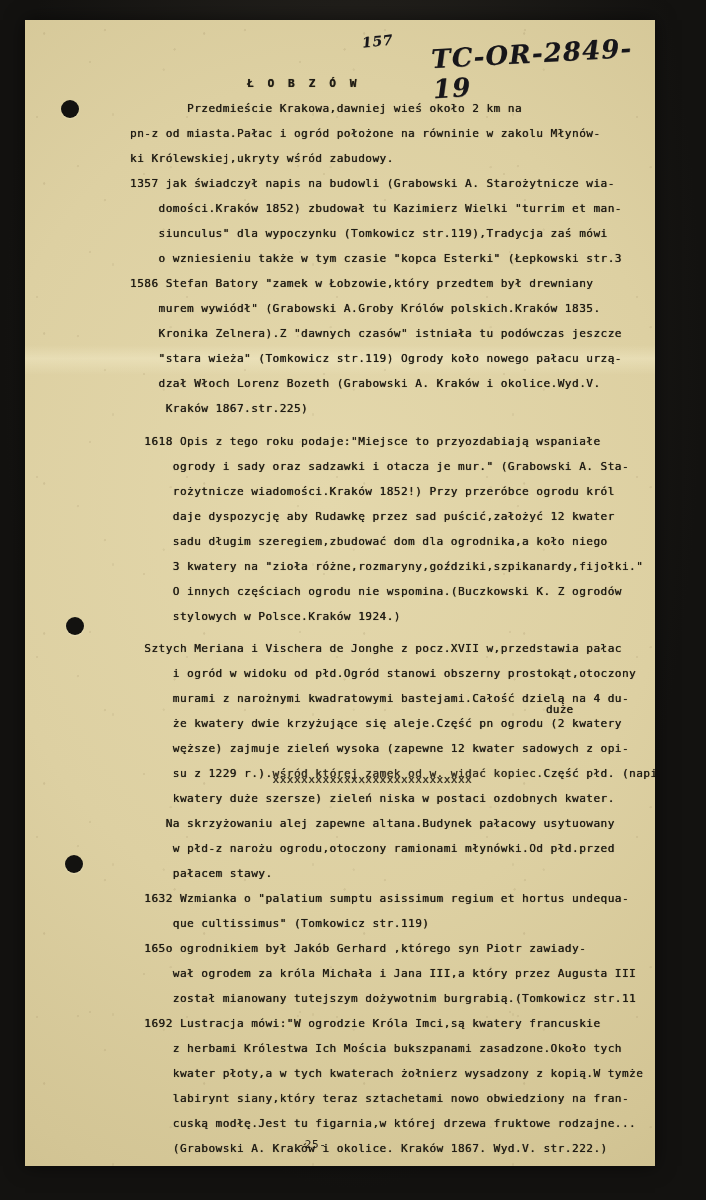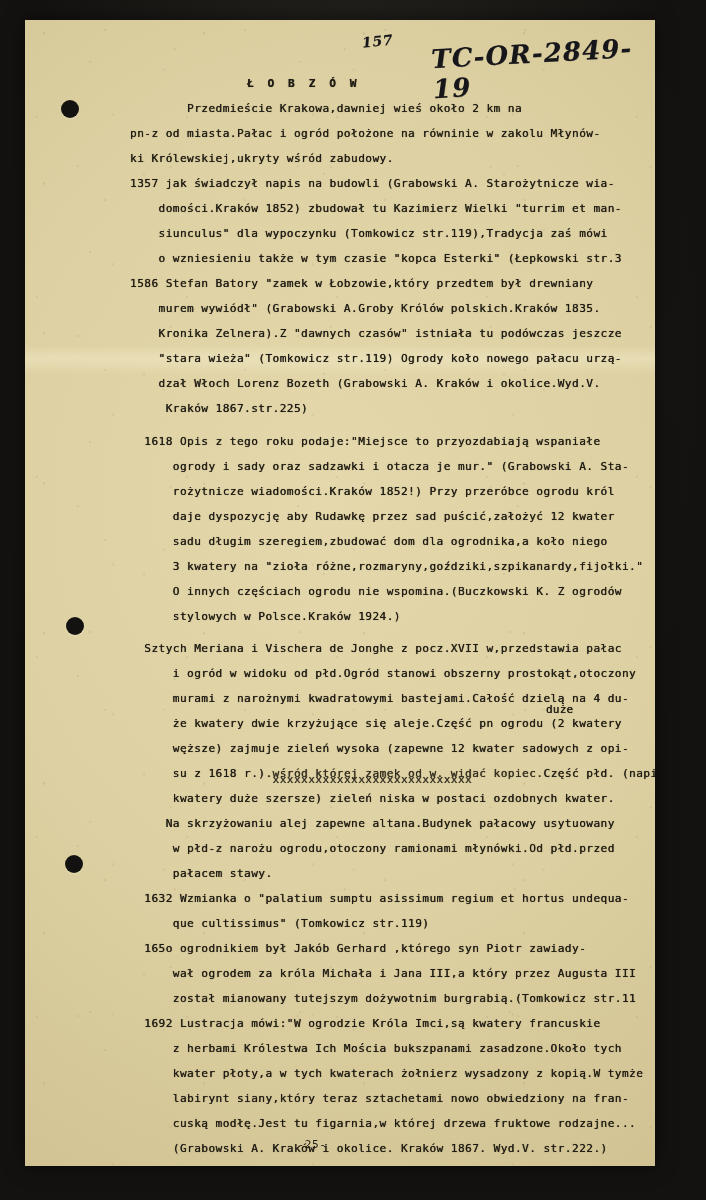--- a/index.html
+++ b/index.html
@@ -198,21 +198,21 @@
     <div class="tline" style="top:560px; left:105px;">      stylowych w Polsce.Kraków 1924.)</div>
     <div class="tline" style="top:592px; left:105px;">  Sztych Meriana i Vischera de Jonghe z pocz.XVII w,przedstawia pałac</div>
     <div class="tline" style="top:617px; left:105px;">      i ogród w widoku od płd.Ogród stanowi obszerny prostokąt,otoczony</div>
     <div class="tline" style="top:642px; left:105px;">      murami z narożnymi kwadratowymi bastejami.Całość dzielą na 4 du-</div>
 
     <div class="tline" style="top:667px; left:105px;">      że kwatery dwie krzyżujące się aleje.Część pn ogrodu (2 kwatery</div>
     <div class="overtype" style="top:660px; left:521px;">duże</div>
 
     <div class="tline" style="top:692px; left:105px;">      węższe) zajmuje zieleń wysoka (zapewne 12 kwater sadowych z opi-</div>
 
-    <div class="tline" style="top:717px; left:105px;"><span>      su z 1618 r.).</span><span class="struck">wśród której zamek od w. widać kopiec.</span><span>Część płd. (napis</span></div>
+    <div class="tline" style="top:717px; left:105px;"><span>      su z 1229 r.).</span><span class="struck">wśród której zamek od w. widać kopiec.</span><span>Część płd. (napis</span></div>
 
     <div class="tline" style="top:742px; left:105px;">      kwatery duże szersze) zieleń niska w postaci ozdobnych kwater.</div>
     <div class="tline" style="top:767px; left:105px;">     Na skrzyżowaniu alej zapewne altana.Budynek pałacowy usytuowany</div>
     <div class="tline" style="top:792px; left:105px;">      w płd-z narożu ogrodu,otoczony ramionami młynówki.Od płd.przed</div>
     <div class="tline" style="top:817px; left:105px;">      pałacem stawy.</div>
     <div class="tline" style="top:842px; left:105px;">  1632 Wzmianka o "palatium sumptu asissimum regium et hortus undequa-</div>
     <div class="tline" style="top:867px; left:105px;">      que cultissimus" (Tomkowicz str.119)</div>
     <div class="tline" style="top:892px; left:105px;">  165o ogrodnikiem był Jakób Gerhard ,którego syn Piotr zawiady-</div>
     <div class="tline" style="top:917px; left:105px;">      wał ogrodem za króla Michała i Jana III,a który przez Augusta III</div>
     <div class="tline" style="top:942px; left:105px;">      został mianowany tutejszym dożywotnim burgrabią.(Tomkowicz str.11</div>

